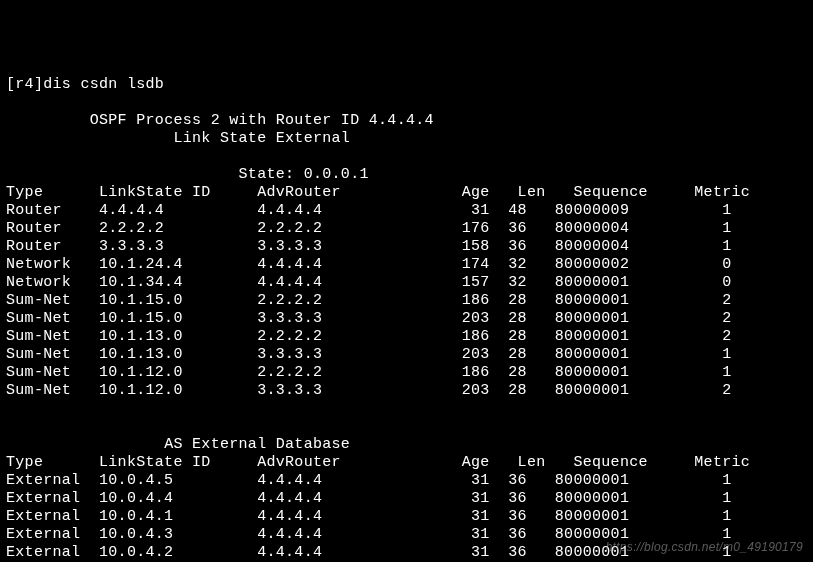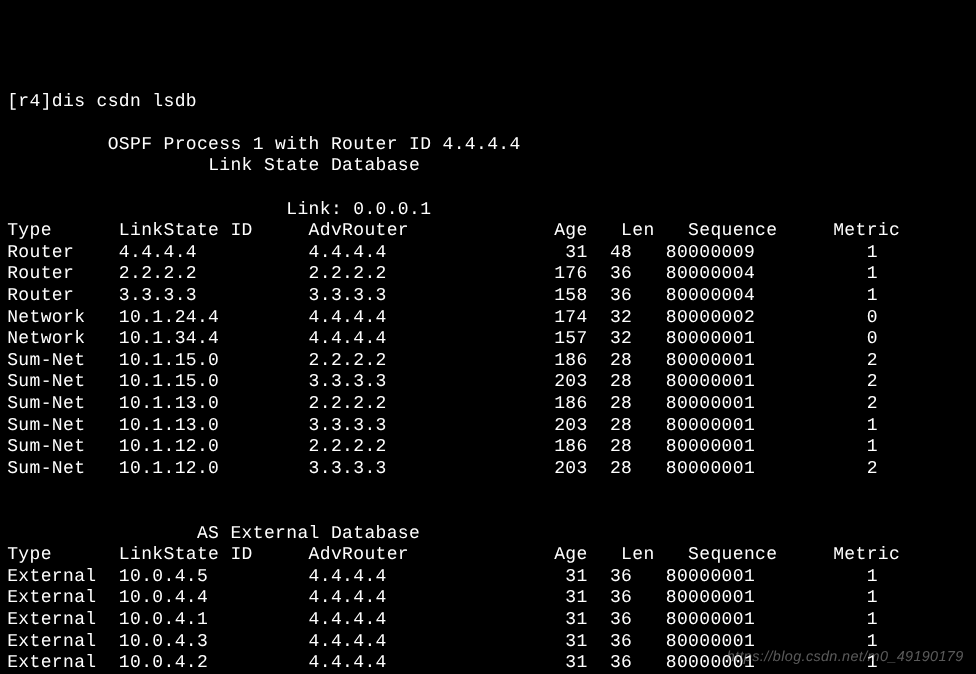--- a/index.html
+++ b/index.html
@@ -24,24 +24,24 @@
       font-style: italic;
     }
   </style>
 </head>
 <body>
 
 
 
 <span>[r4]dis csdn lsdb</span>
 
-         <span>OSPF Process 1 with Router ID 4.4.4.4</span>
-                  <span>Link State Database</span>
+         <span>OSPF Process 2 with Router ID 4.4.4.4</span>
+                  <span>Link State External</span>
 
-                         <span>Link: 0.0.0.1</span>
+                         <span>State: 0.0.0.1</span>
 <span id="area-block">Type      LinkState ID     AdvRouter             Age   Len   Sequence     Metric
 Router    4.4.4.4          4.4.4.4                31  48   80000009          1
 Router    2.2.2.2          2.2.2.2               176  36   80000004          1
 Router    3.3.3.3          3.3.3.3               158  36   80000004          1
 Network   10.1.24.4        4.4.4.4               174  32   80000002          0
 Network   10.1.34.4        4.4.4.4               157  32   80000001          0
 Sum-Net   10.1.15.0        2.2.2.2               186  28   80000001          2
 Sum-Net   10.1.15.0        3.3.3.3               203  28   80000001          2
 Sum-Net   10.1.13.0        2.2.2.2               186  28   80000001          2
 Sum-Net   10.1.13.0        3.3.3.3               203  28   80000001          1

